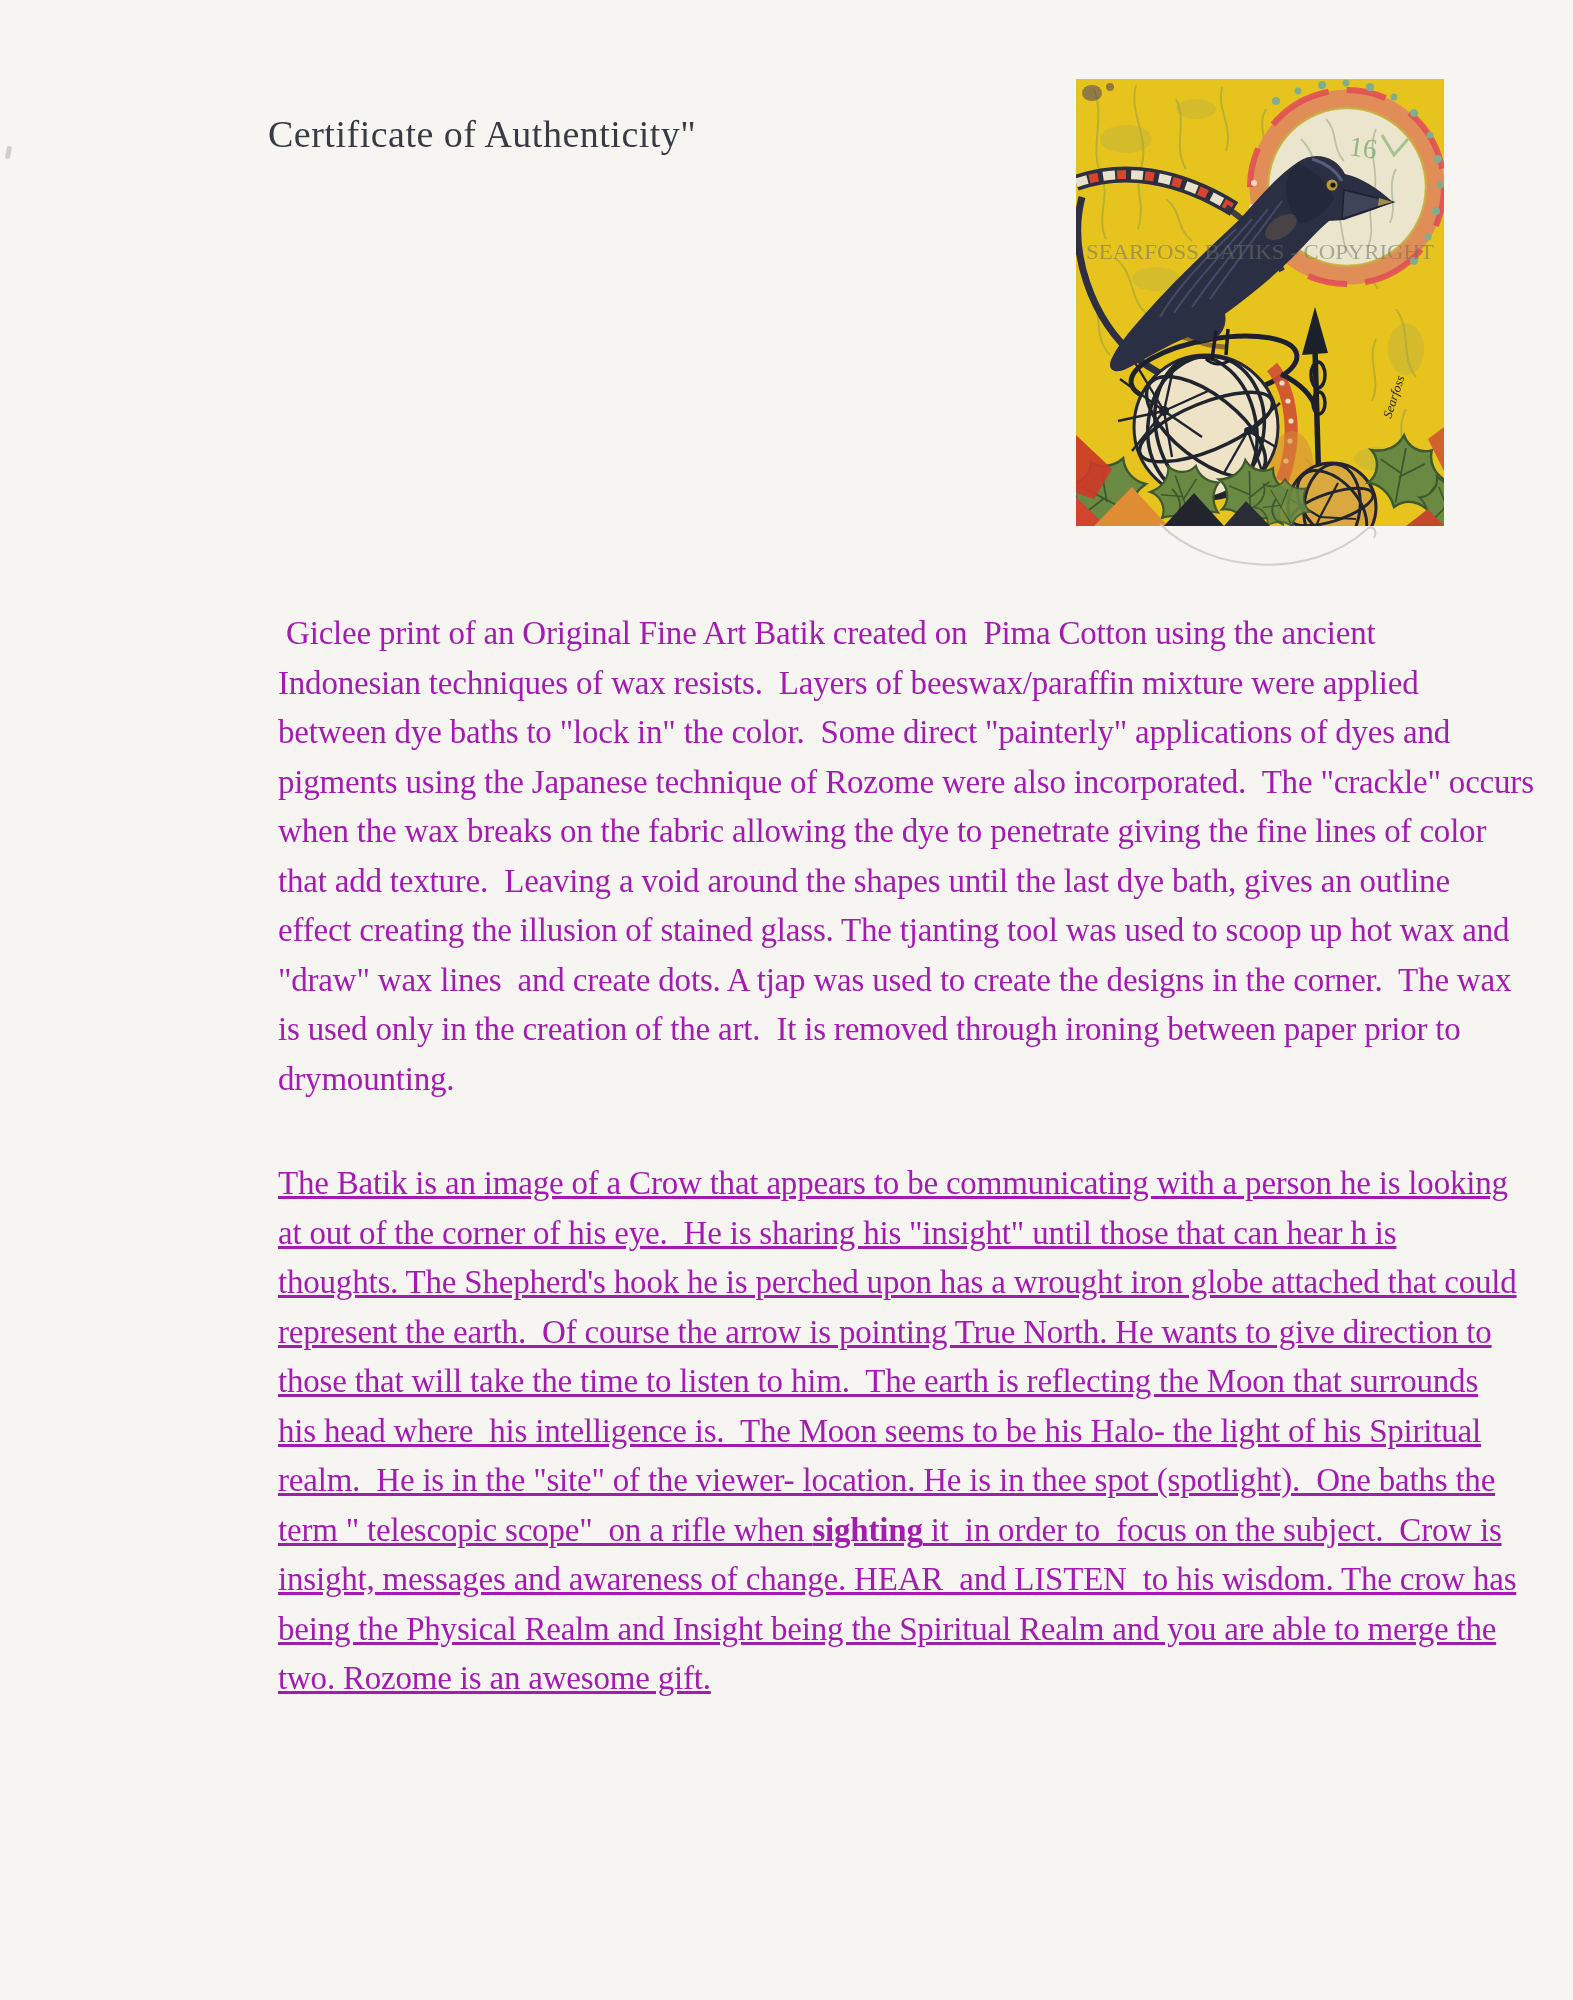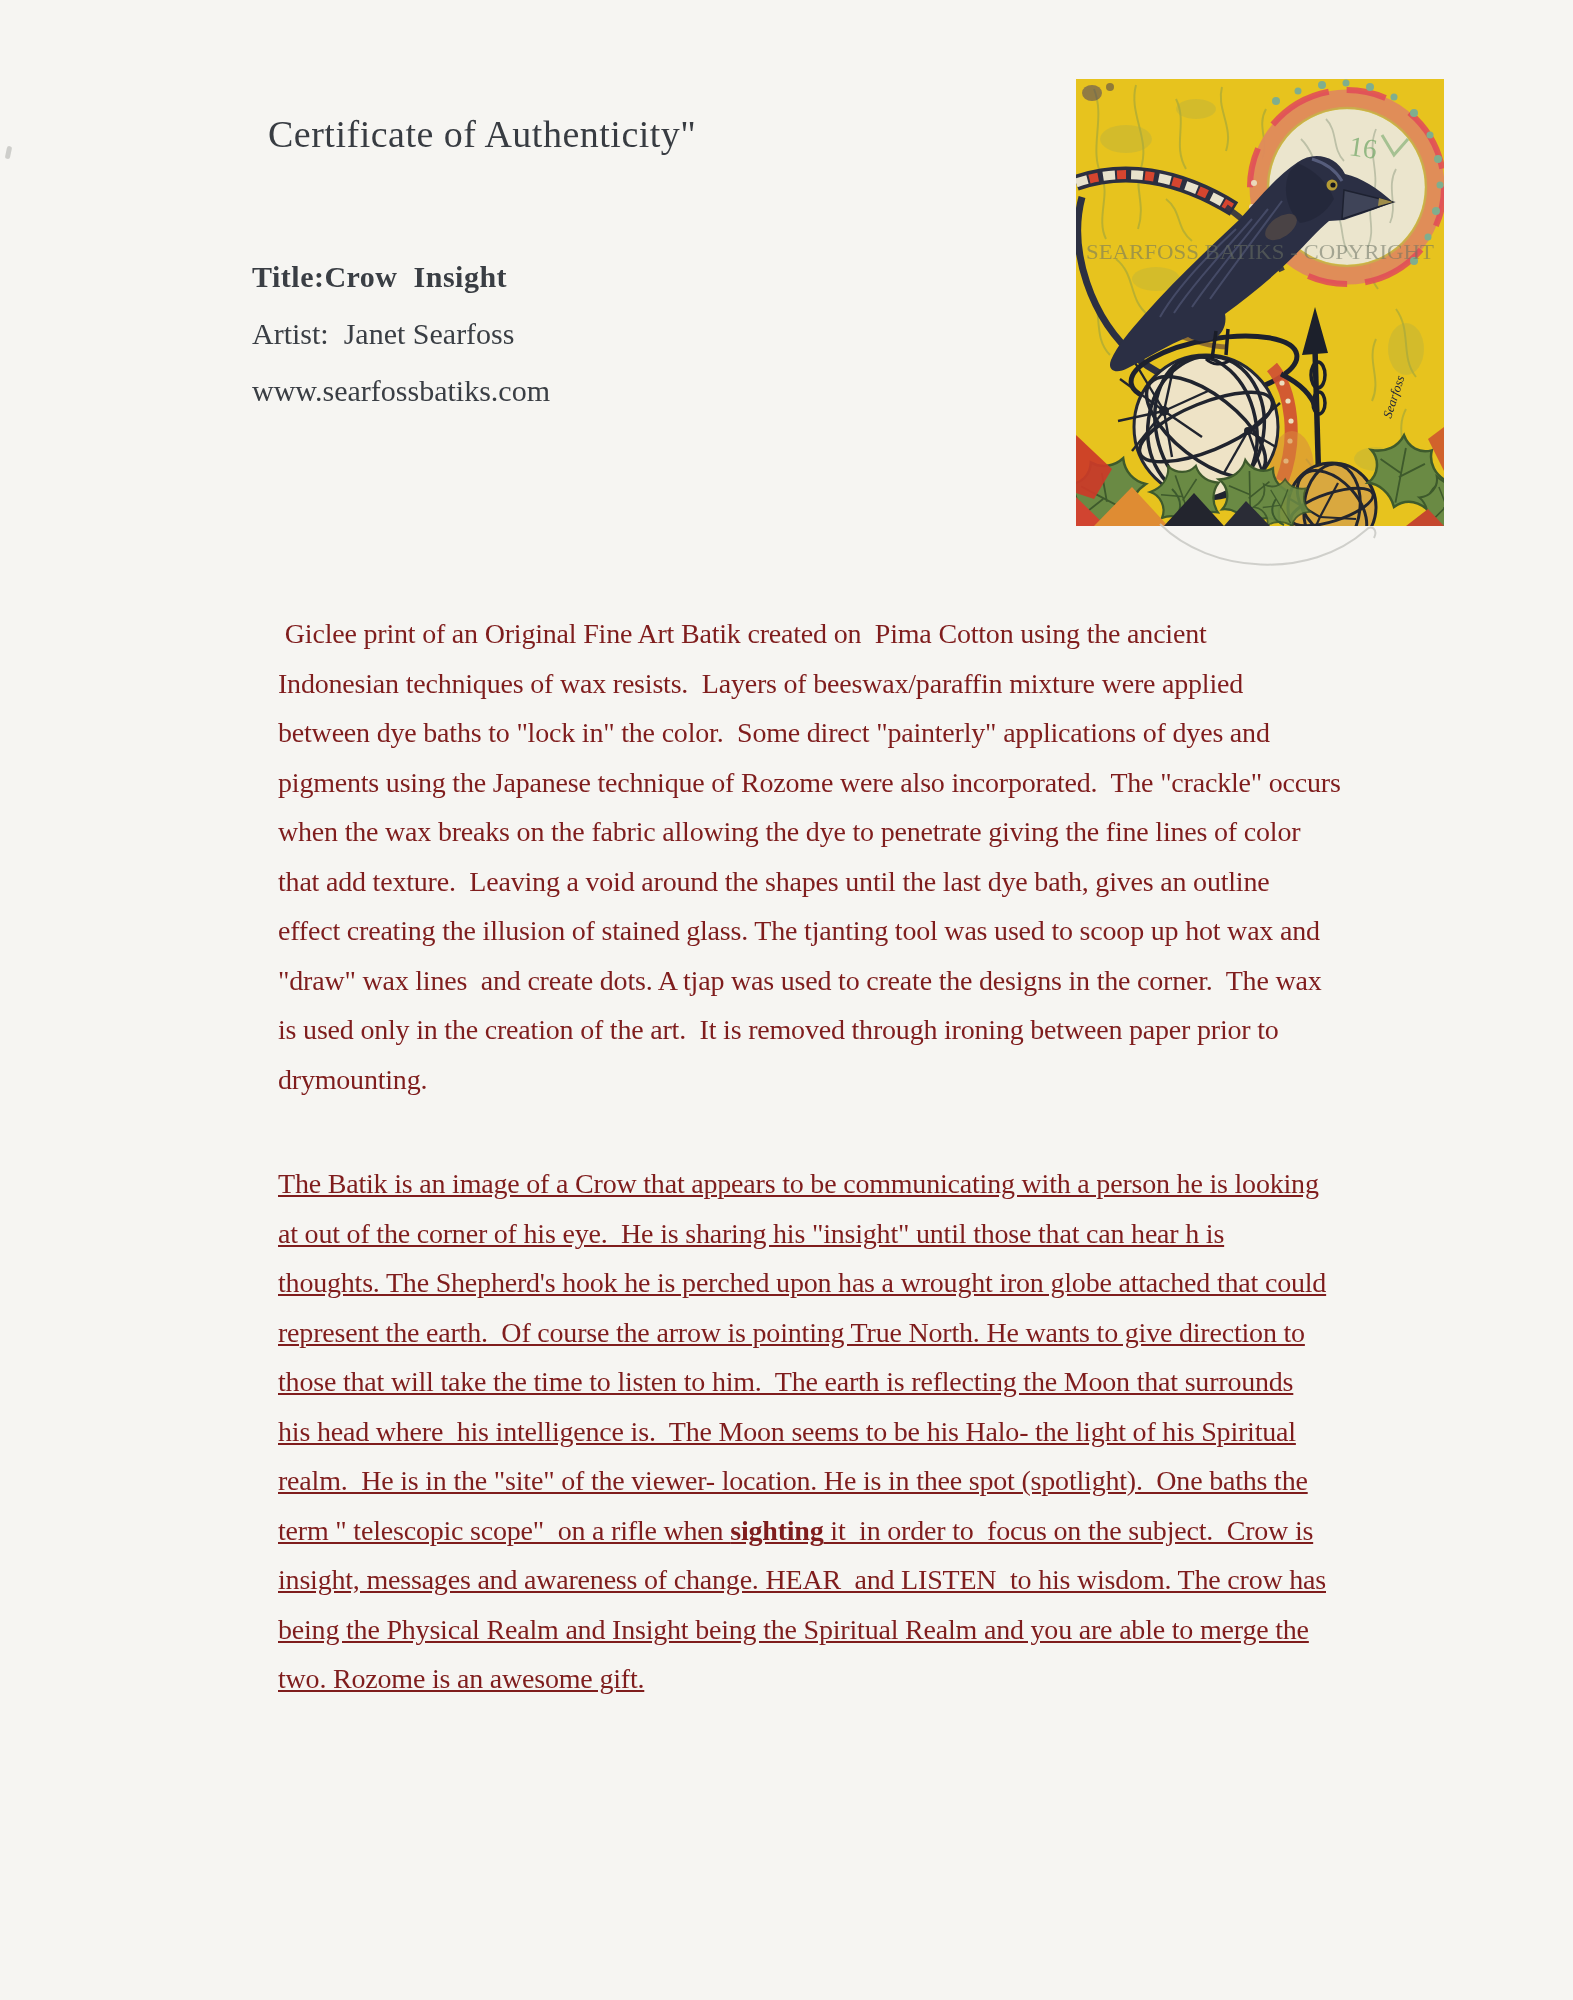--- a/index.html
+++ b/index.html
@@ -13,21 +13,21 @@
   }
   .page{position:absolute;inset:0;}
   .page-title{
     position:absolute;left:268px;top:112px;
     font-size:38px;letter-spacing:0.5px;font-weight:normal;margin:0;
     color:#383c42;white-space:pre;
   }
   .meta{position:absolute;left:252px;top:248px;font-size:30px;}
   .meta .mline{height:57px;line-height:57px;white-space:pre;}
   .meta .mline.bold{font-weight:bold;letter-spacing:0.5px;}
-  .bodytext{position:absolute;font-size:28px;letter-spacing:-0.2px;color:#7f1d1d;}
+  .bodytext{position:absolute;font-size:33px;letter-spacing:-0.2px;color:#a21caf;}
   .p1{left:278px;top:609px;}
   .p2{left:278px;top:1159px;text-decoration:underline;}
   .line{height:49.5px;line-height:49.5px;white-space:pre;}
   .bold-word{font-weight:bold;}
   .artwork{
     position:absolute;left:1076px;top:79px;width:368px;height:447px;
   }
   .artwork svg{display:block;}
   .scan-hair{position:absolute;left:1140px;top:516px;}
   .scan-speck{
@@ -35,25 +35,20 @@
     background:#b4b4b0;border-radius:3px;opacity:0.6;transform:rotate(12deg);
   }
 </style>
 </head>
 <body>
 
 <div class="page">
 
   <h1 class="page-title">Certificate of Authenticity"</h1>
 
-  <div class="meta">
-    <div class="mline bold">Title:Crow  Insight</div>
-    <div class="mline">Artist:  Janet Searfoss</div>
-    <div class="mline">www.searfossbatiks.com</div>
-  </div>
 
   <div class="artwork">
     <svg viewBox="0 0 368 447" width="368" height="447" xmlns="http://www.w3.org/2000/svg">
       <defs>
         <g id="leaf">
           <path d="M0,0 C-7,-11 -19,-15 -28,-13 C-21,-23 -25,-36 -34,-41 C-21,-43 -13,-51 -11,-62 C-4,-53 7,-51 16,-57 C17,-45 26,-38 35,-36 C26,-28 24,-17 28,-7 C15,-12 6,-8 0,0 Z" fill="#6a8a44" stroke="#3e5a2c" stroke-width="2.2"></path>
           <path d="M0,-4 L-6,-52 M-4,-30 L-24,-36 M-4,-26 L14,-44" stroke="#3e5a2c" stroke-width="1.6" fill="none"></path>
         </g>
       </defs>
 

